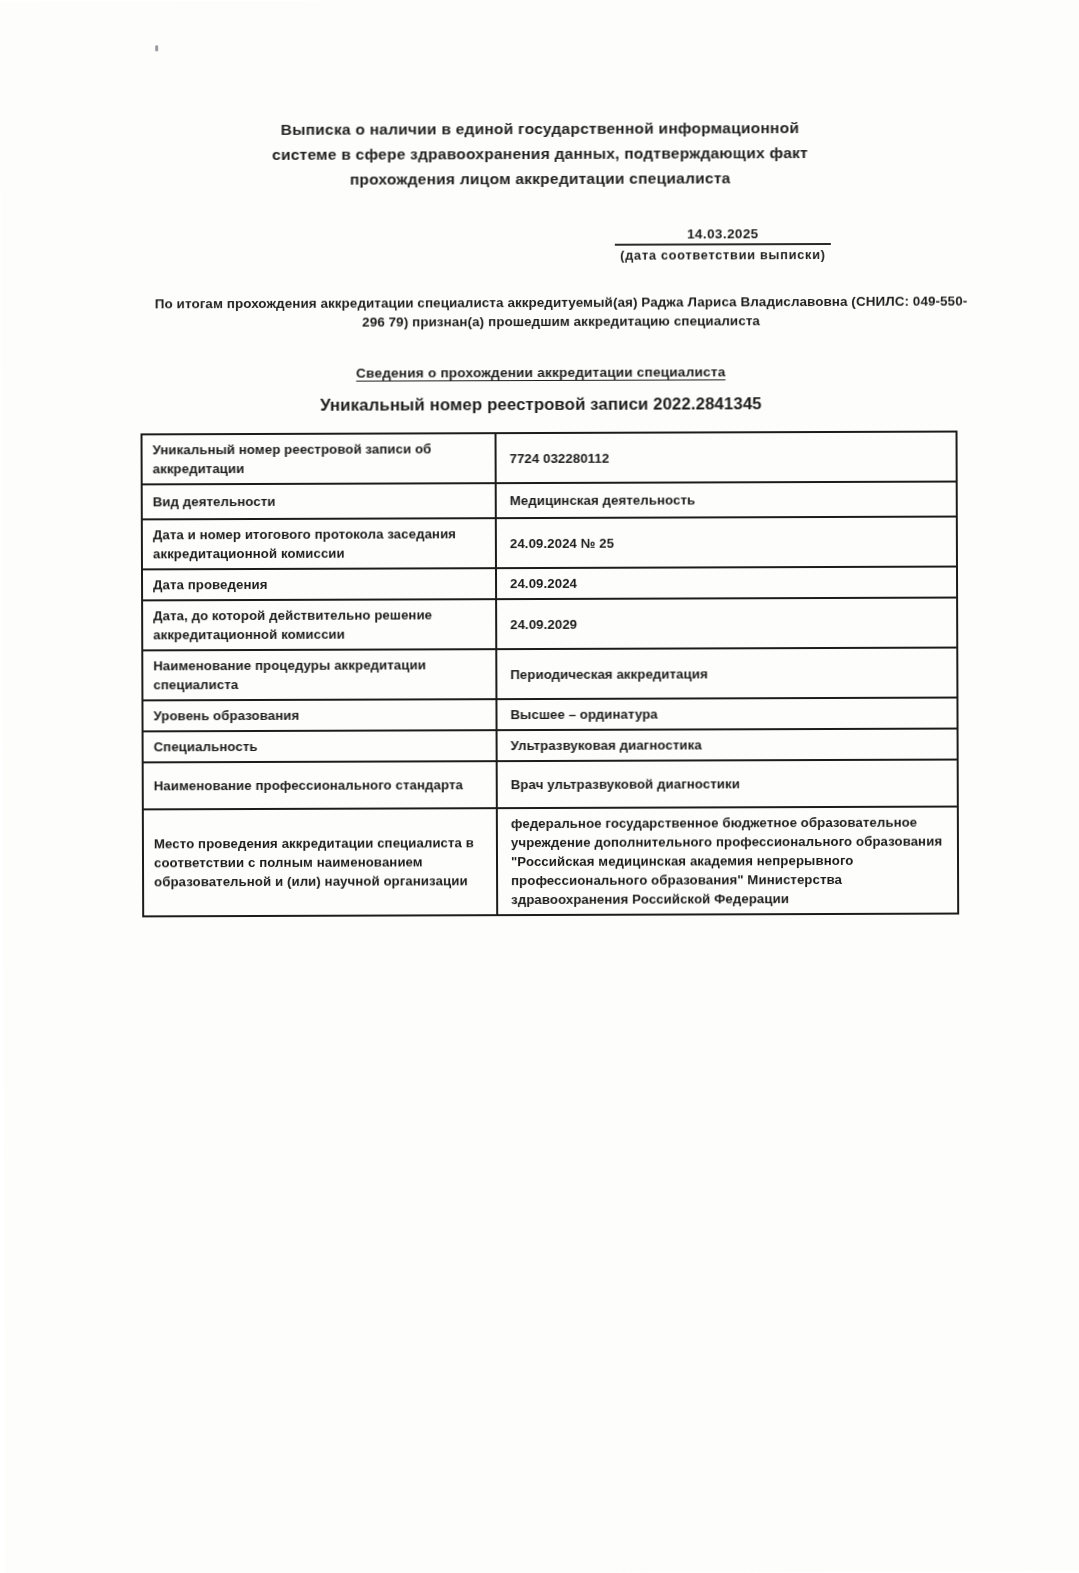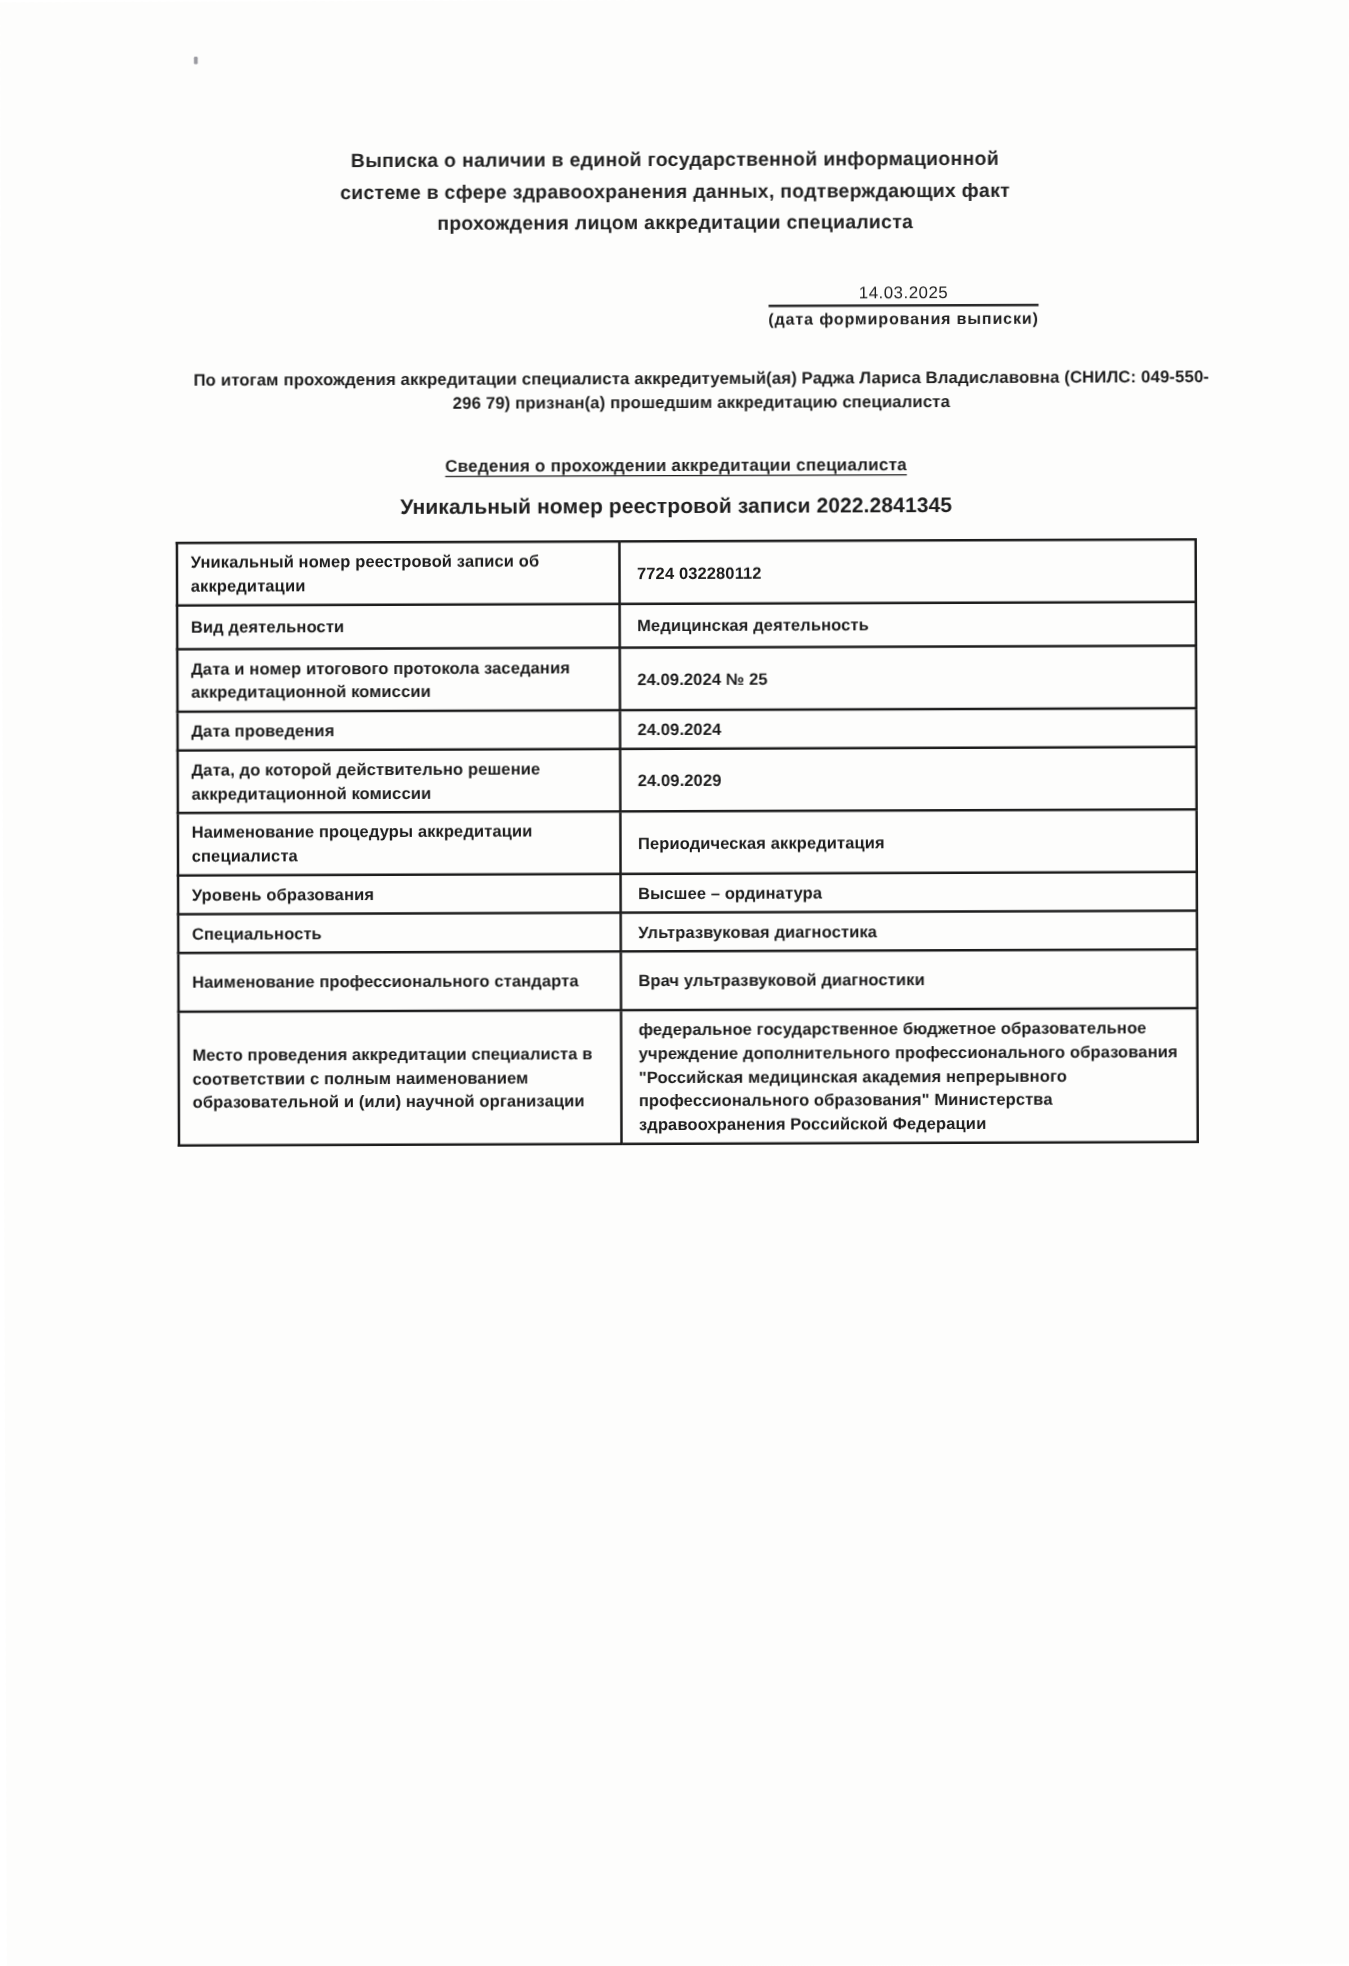--- a/index.html
+++ b/index.html
@@ -44,21 +44,21 @@
   }
   .doc-title span { display: block; }
   .date-block {
     width: 250px;
     margin-left: 597px;
     margin-top: 36px;
     text-align: center;
   }
   .date-value {
     font-size: 13.5px;
-    font-weight: normal;
+    font-weight: bold;
     letter-spacing: 0.4px;
     padding-bottom: 2px;
   }
   .date-underline {
     width: 216px;
     margin: 0 auto;
     border-top: 2px solid #2a2a2a;
   }
   .date-caption {
     padding-top: 2px;
@@ -134,21 +134,21 @@
 
   <h1 class="doc-title">
     <span>Выписка о наличии в единой государственной информационной</span>
     <span>системе в сфере здравоохранения данных, подтверждающих факт</span>
     <span>прохождения лицом аккредитации специалиста</span>
   </h1>
 
   <div class="date-block">
     <div class="date-value">14.03.2025</div>
     <div class="date-underline"></div>
-    <div class="date-caption">(дата формирования выписки)</div>
+    <div class="date-caption">(дата соответствии выписки)</div>
   </div>
 
   <p class="intro">По итогам прохождения аккредитации специалиста аккредитуемый(ая) Раджа Лариса Владиславовна (СНИЛС: 049-550-296 79) признан(а) прошедшим аккредитацию специалиста</p>
 
   <div class="section-heading">Сведения о прохождении аккредитации специалиста</div>
 
   <div class="registry-heading">Уникальный номер реестровой записи 2022.2841345</div>
 
   <table class="acc-table">
     <tbody>

